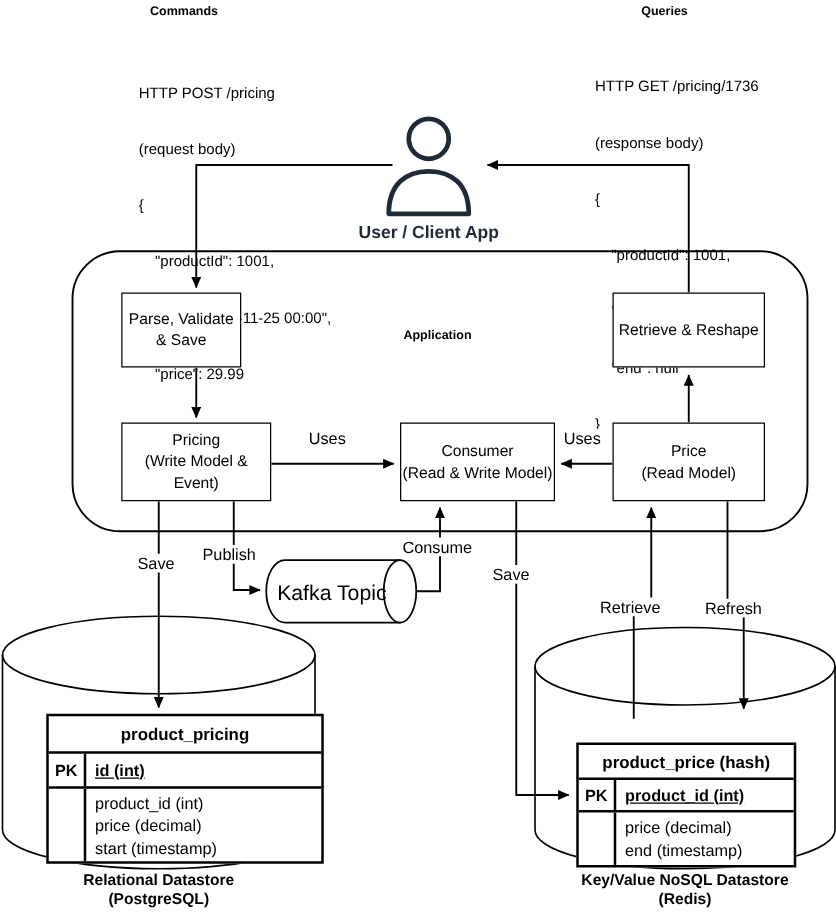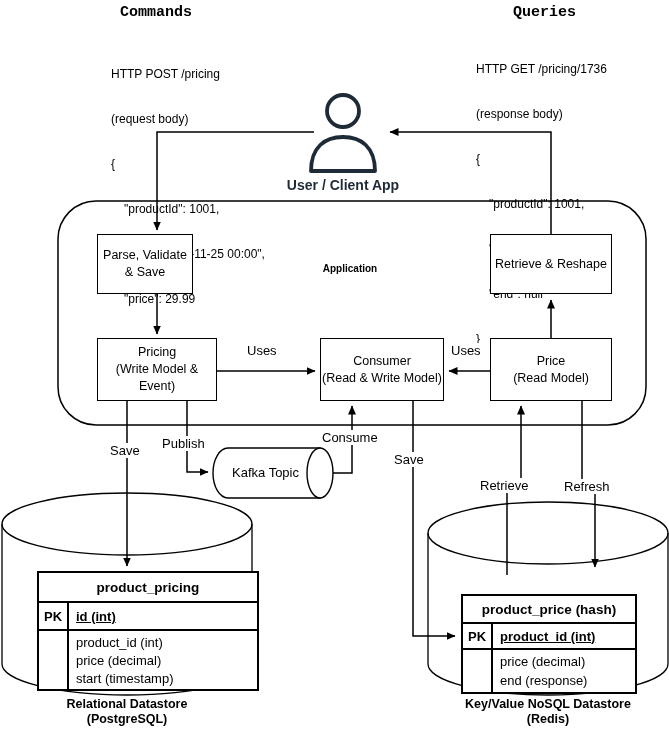--- a/index.html
+++ b/index.html
@@ -3,32 +3,32 @@
 <meta charset="utf-8">
 <style>
   html,body{margin:0;padding:0;background:#ffffff;}
   #canvas{
     position:relative;width:669px;height:733px;background:#ffffff;
     font-family:"Liberation Sans","DejaVu Sans",sans-serif;color:#000;
     overflow:hidden;
   }
   #wires{position:absolute;left:0;top:0;width:669px;height:733px;}
   .abs{position:absolute;}
-  .heading{font-weight:bold;font-size:15px;font-family:Liberation Mono, monospace;}
+  .heading{font-weight:bold;font-size:10px;}
   .code{font-size:12px;line-height:15px;white-space:pre;}
   .code .ind{padding-left:13px;}
   .node{
     position:absolute;background:#fff;border:1.5px solid #000;
     display:flex;flex-direction:column;align-items:center;justify-content:center;
     font-size:12.5px;line-height:17px;text-align:center;box-sizing:border-box;
   }
   .app-label{font-weight:bold;font-size:10px;text-align:center;}
   .user-label{font-weight:bold;font-size:14px;color:#1f2a37;text-align:center;}
   .edge-label{font-size:13px;background:#fff;padding:0 2px;white-space:nowrap;}
-  .kafka-label{font-size:13px;text-align:center;}
+  .kafka-label{font-size:17px;text-align:center;}
   .dbtable{
     position:absolute;background:#fff;border:2px solid #000;box-sizing:border-box;
     font-size:13px;
   }
   .tbl-header{
     font-weight:bold;font-size:13.5px;text-align:center;
     border-bottom:2px solid #000;display:flex;align-items:center;justify-content:center;
   }
   .tbl-pkrow{display:flex;border-bottom:2px solid #000;}
   .pk-cell{
@@ -192,21 +192,21 @@
   <div class="dbtable" style="left:461px;top:574px;width:176px;margin-top:20px;">
     <div class="tbl-header" style="height:26px;">product_price (hash)</div>
     <div class="tbl-pkrow" style="height:24px;">
       <div class="pk-cell">PK</div>
       <div class="pk-field">product_id (int)</div>
     </div>
     <div class="tbl-body">
       <div class="pk-cell"></div>
       <div class="fields">
         <div class="frow" style="height:19px;">price (decimal)</div>
-        <div class="frow" style="height:19px;">end (response)</div>
+        <div class="frow" style="height:19px;">end (timestamp)</div>
       </div>
     </div>
   </div>
   <div class="abs caption" style="left:438px;top:697px;width:220px;">
     <div>Key/Value NoSQL Datastore</div>
     <div>(Redis)</div>
   </div>
 
 </div>
 

